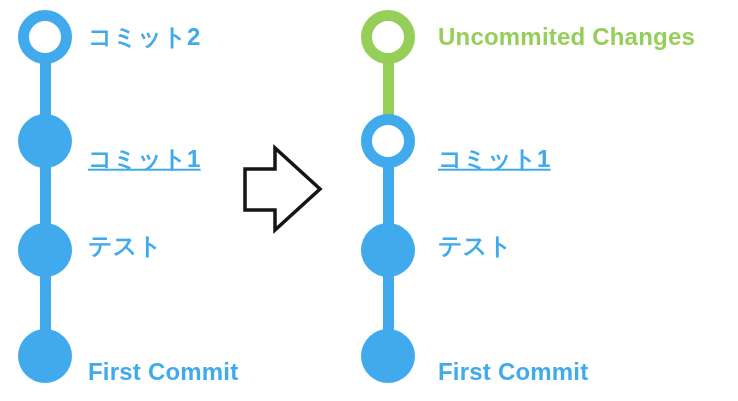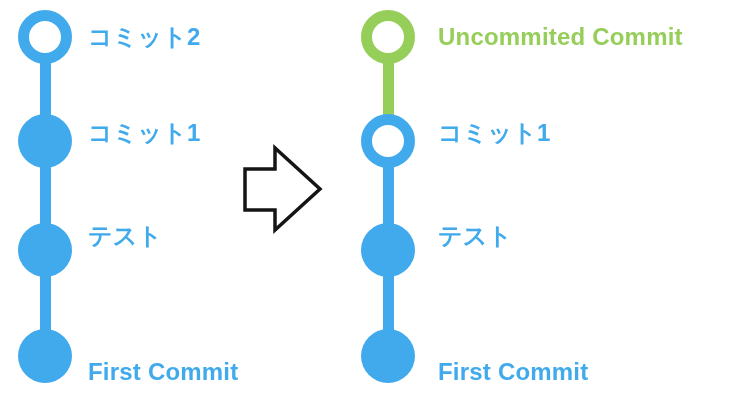--- a/index.html
+++ b/index.html
@@ -45,22 +45,22 @@
   .node-label.green { color: var(--green); }
 
   
   .col-left  .node       { left: 18px; }
   .col-left  .node-label { left: 88px; }
   
   .col-right .node       { left: 361px; }
   .col-right .node-label { left: 438px; }
 
   .row1 { top: 10px; }   .row1-label { top: 38px; }
-  .row2 { top: 114px; }  .row2-label { top: 134px; }
-  .row3 { top: 223px; }  .row3-label { top: 237px; }
+  .row2 { top: 114px; }  .row2-label { top: 160px; text-decoration: underline; }
+  .row3 { top: 223px; }  .row3-label { top: 247px; }
   .row4 { top: 329px; }  .row4-label { top: 373px; }
 
   .arrow-wrap {
     position: absolute;
     left: 240px;
     top: 143px;
     width: 86px;
     height: 92px;
   }
   .arrow-wrap polygon {
@@ -97,19 +97,19 @@
 
   <div class="col-right">
     <div class="vline green" style="left:382.5px; top:37px; height:104px;"></div>
     <div class="vline blue" style="left:382.5px; top:141px; height:215px;"></div>
 
     <div class="node open-green row1"></div>
     <div class="node open-blue row2"></div>
     <div class="node filled-blue row3"></div>
     <div class="node filled-blue row4"></div>
 
-    <div class="node-label green row1-label">Uncommited Commit</div>
+    <div class="node-label green row1-label">Uncommited Changes</div>
     <div class="node-label blue row2-label">コミット1</div>
     <div class="node-label blue row3-label">テスト</div>
     <div class="node-label blue row4-label">First Commit</div>
   </div>
 
 </div>
 
 </body></html>

